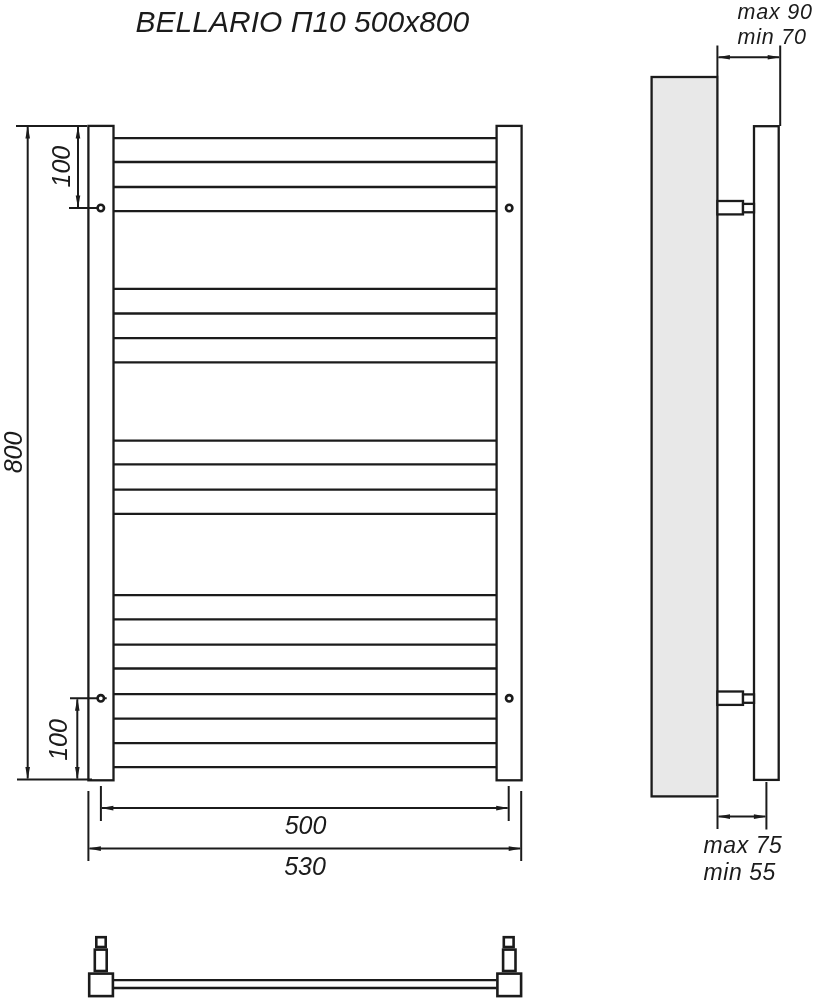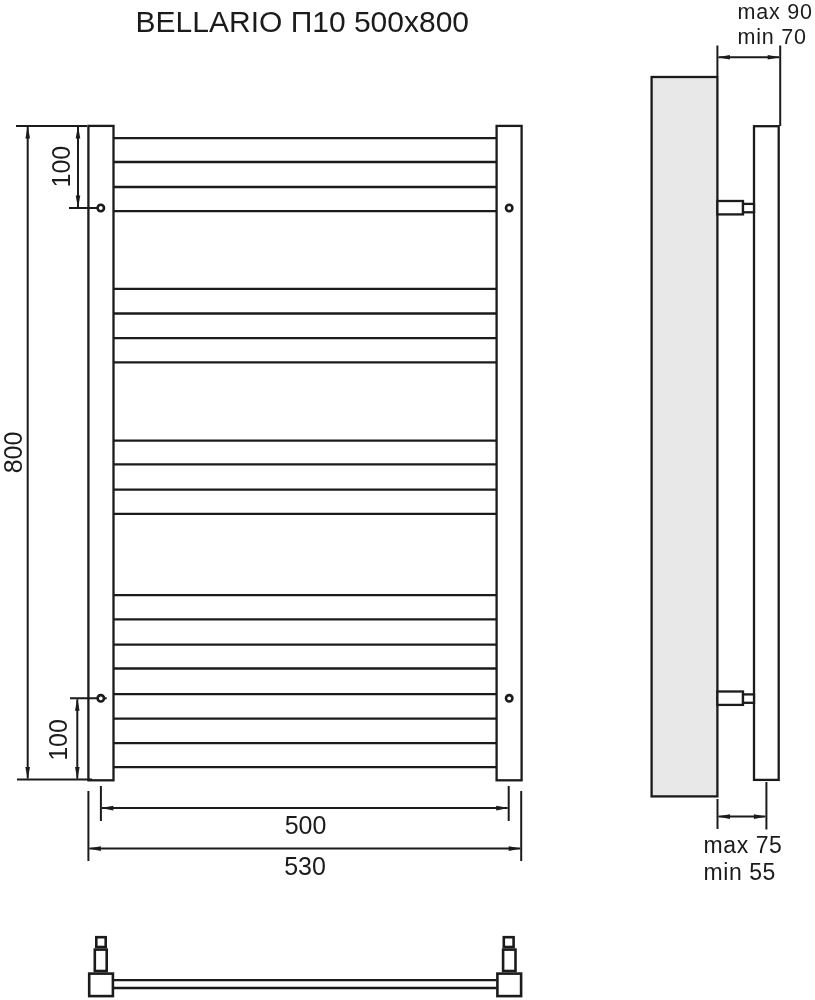--- a/index.html
+++ b/index.html
@@ -1,16 +1,16 @@
 <!DOCTYPE html>
 <html><head>
 <meta charset="utf-8">
 <style>
   html,body{margin:0;padding:0;background:#ffffff;}
-  #page{position:relative;width:815px;height:1000px;background:#ffffff;overflow:hidden;}
+  #page{position:relative;width:815px;height:1000px;background:#ffffff;overflow:hidden;font-style:italic;}
   svg{position:absolute;left:0;top:0;filter:blur(0.6px);}
   text{font-family:"Liberation Sans", sans-serif;fill:#1b1b1b;}
 </style>
 </head>
 <body>
 <div id="page">
 <svg width="815" height="1000" viewBox="0 0 815 1000">
 
 <text x="135.6" y="32" font-size="30">BELLARIO П10 500x800</text>
 

